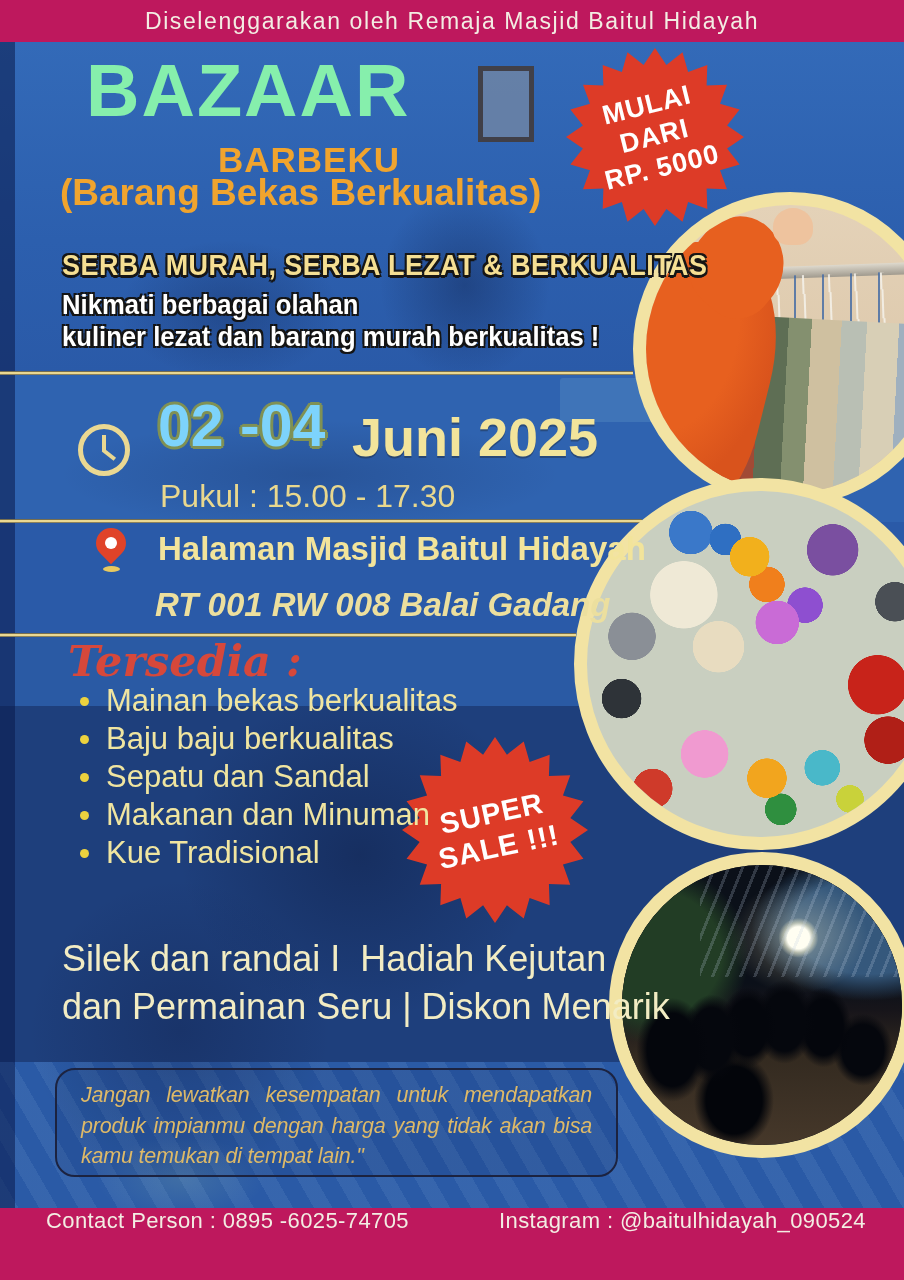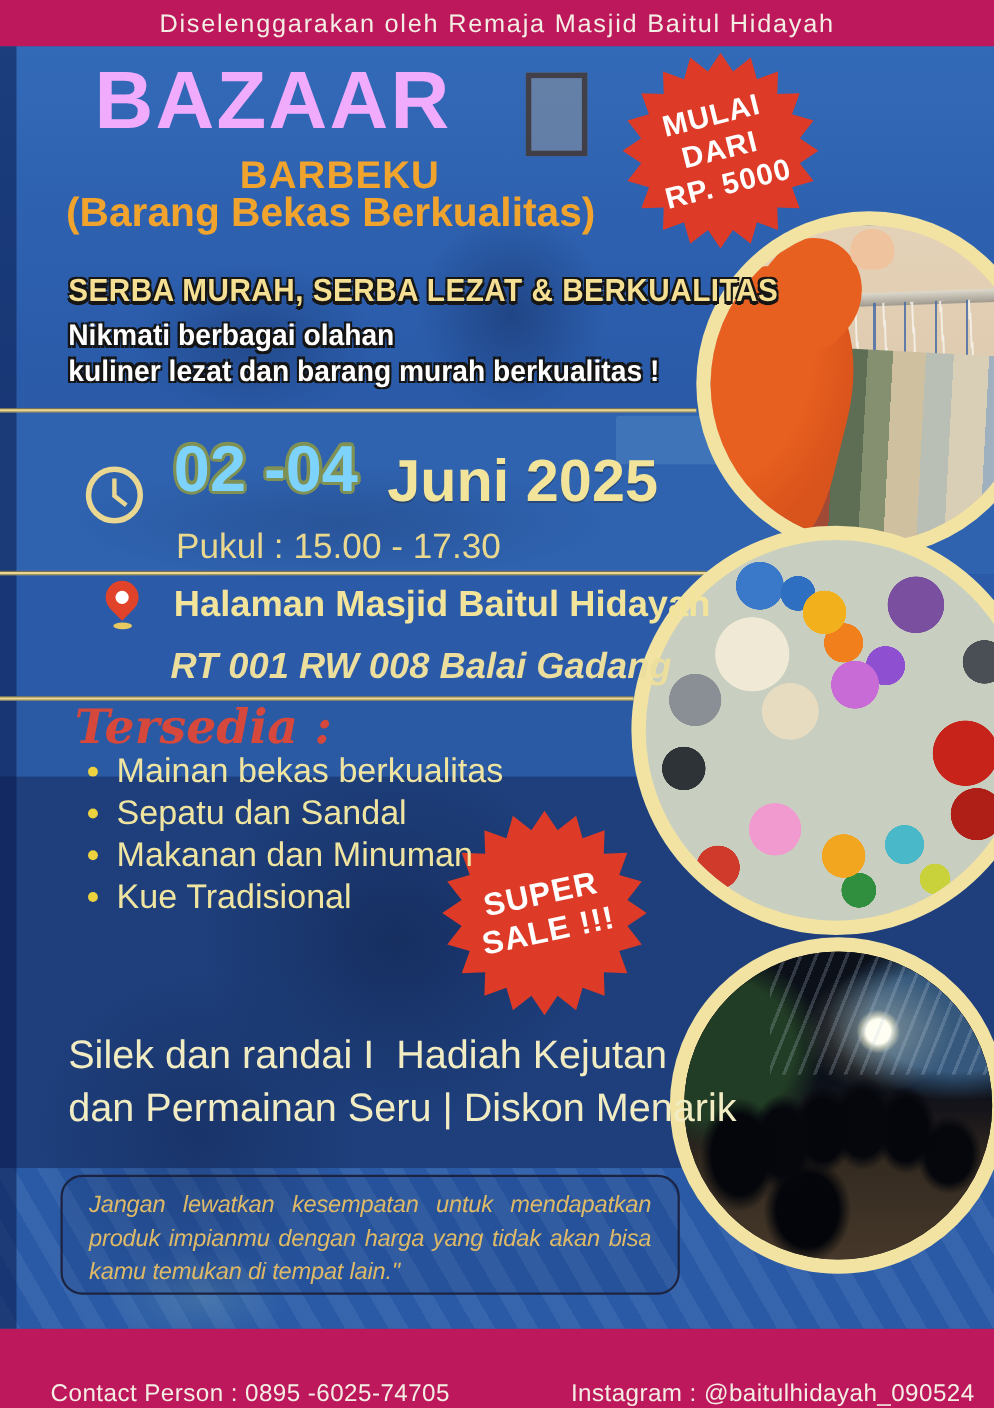--- a/index.html
+++ b/index.html
@@ -23,24 +23,24 @@
   .blob3{left:180px;top:690px;width:360px;height:330px;background:radial-gradient(closest-side,rgba(10,20,52,.38),transparent);}
   .blob4{left:30px;top:880px;width:300px;height:300px;background:radial-gradient(closest-side,rgba(14,26,64,.30),transparent);}
   .blob5{left:60px;top:420px;width:500px;height:110px;background:radial-gradient(closest-side,rgba(16,30,70,.22),transparent);}
   .wall-frame{position:absolute;left:478px;top:66px;width:46px;height:66px;background:#7688a3;
      border:5px solid #463324;opacity:.75;}
   .faint-banner{position:absolute;left:560px;top:378px;width:300px;height:44px;background:rgba(95,150,200,.35);border-radius:3px;}
   
   .topbar,.bottombar{position:absolute;left:0;width:904px;background:#be185d;color:#f3ede3;z-index:8;}
   .topbar{top:0;height:42px;display:flex;align-items:center;justify-content:center;
           font-size:23px;letter-spacing:1.6px;}
-  .bottombar{top:1208px;height:72px;display:flex;align-items:flex-end;justify-content:space-between;
-          padding:0 18px 0 46px;box-sizing:border-box;font-size:22px;letter-spacing:.4px;gap:48px;}
-  
-  .title{position:absolute;left:86px;top:48px;font-size:74px;font-weight:800;color:#f0abfc;
+  .bottombar{top:1208px;height:72px;display:flex;align-items:flex-start;justify-content:space-between;
+          padding:0 38px 0 46px;box-sizing:border-box;font-size:22px;letter-spacing:.4px;gap:48px;}
+  
+  .title{position:absolute;left:86px;top:48px;font-size:74px;font-weight:800;color:#86efac;
          letter-spacing:2px;z-index:7;}
   .subtitle{position:absolute;left:218px;top:140px;font-size:35px;font-weight:800;color:#f0a42e;
          letter-spacing:1px;z-index:7;}
   .subtitle2{position:absolute;left:60px;top:172px;font-size:37px;font-weight:800;color:#f0a42e;z-index:7;}
   .serba{position:absolute;left:62px;top:249px;font-size:29px;font-weight:800;color:#f5df93;z-index:7;
          transform:scaleX(.93);transform-origin:left top;letter-spacing:.5px;
          text-shadow:-2px -2px 0 #161616,2px -2px 0 #161616,-2px 2px 0 #161616,2px 2px 0 #161616,0 3px 0 #161616;}
   .tagline{position:absolute;left:62px;font-size:27px;font-weight:800;color:#fff;z-index:7;
          transform:scaleX(.95);transform-origin:left top;
          text-shadow:-2px -2px 0 #141414,2px -2px 0 #141414,-2px 2px 0 #141414,2px 2px 0 #141414;}
@@ -200,20 +200,21 @@
   <div class="time">Pukul : 15.00 - 17.30</div>
 
   <div class="pin"></div>
   <div class="pin-base"></div>
   <div class="venue">Halaman Masjid Baitul Hidayah</div>
   <div class="address">RT 001 RW 008 Balai Gadang</div>
 
   <div class="script tersedia">Tersedia :</div>
   <ul class="avail">
     <li><span>Mainan bekas berkualitas</span></li>
+    <li><span>Baju baju berkualitas</span></li>
     <li><span>Sepatu dan Sandal</span></li>
     <li><span>Makanan dan Minuman</span></li>
     <li><span>Kue Tradisional</span></li>
   </ul>
 
   <div class="starburst badge-sale" style="clip-path: polygon(100% 50%, 90.5% 56.41%, 97.55% 65.45%, 86.53% 68.61%, 90.45% 79.39%, 78.99% 78.99%, 79.39% 90.45%, 68.61% 86.53%, 65.45% 97.55%, 56.41% 90.5%, 50% 100%, 43.59% 90.5%, 34.55% 97.55%, 31.39% 86.53%, 20.61% 90.45%, 21.01% 78.99%, 9.55% 79.39%, 13.47% 68.61%, 2.45% 65.45%, 9.5% 56.41%, 0% 50%, 9.5% 43.59%, 2.45% 34.55%, 13.47% 31.39%, 9.55% 20.61%, 21.01% 21.01%, 20.61% 9.55%, 31.39% 13.47%, 34.55% 2.45%, 43.59% 9.5%, 50% 0%, 56.41% 9.5%, 65.45% 2.45%, 68.61% 13.47%, 79.39% 9.55%, 78.99% 21.01%, 90.45% 20.61%, 86.53% 31.39%, 97.55% 34.55%, 90.5% 43.59%);">
     <div class="badge-text">
       <div>SUPER</div>
       <div>SALE !!!</div>
     </div>

